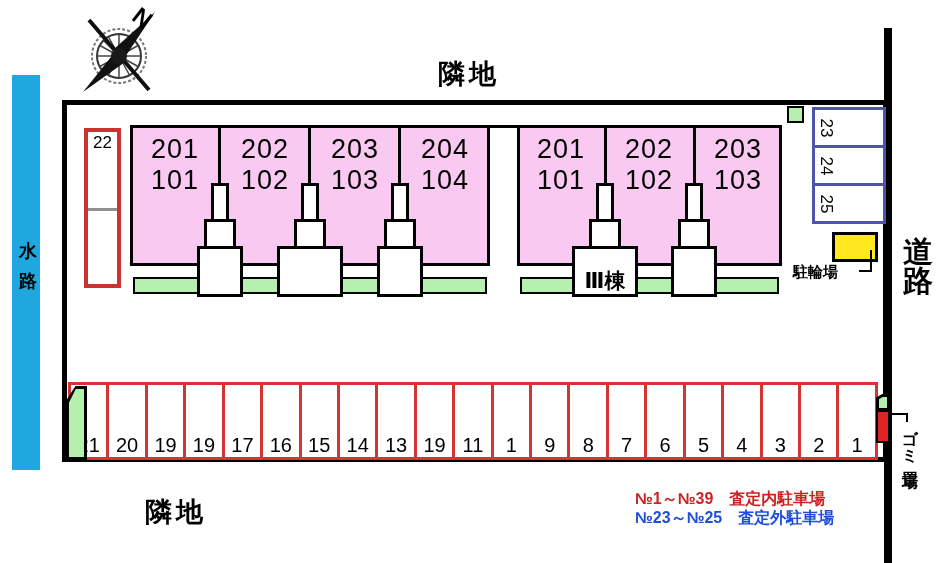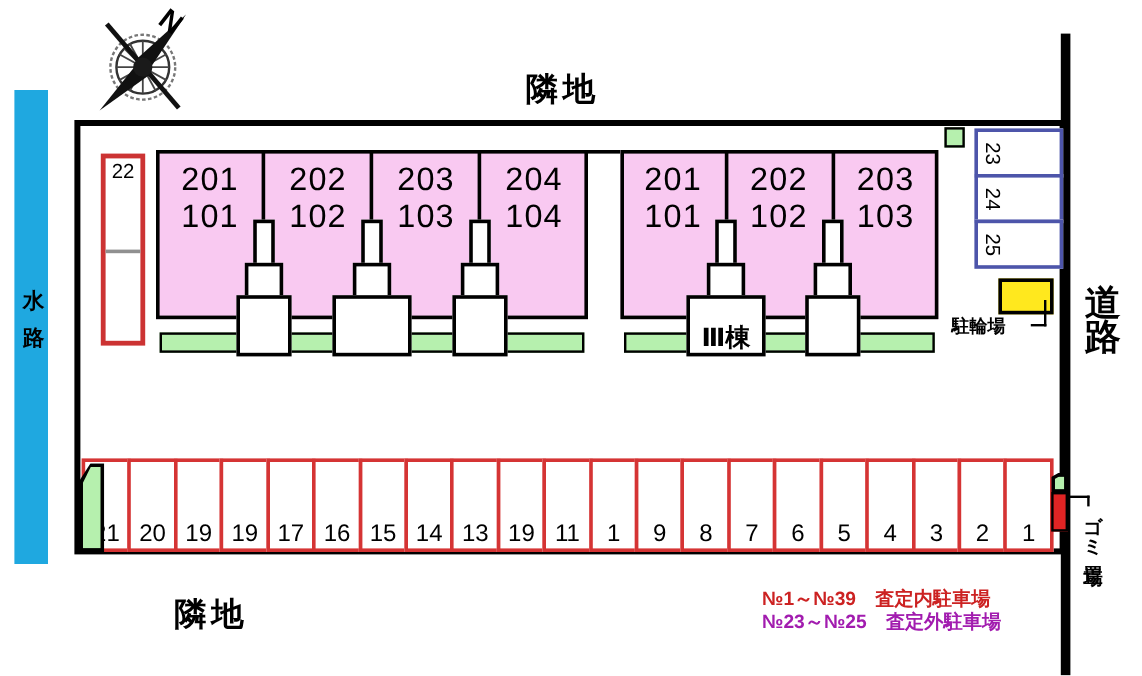--- a/index.html
+++ b/index.html
@@ -51,21 +51,21 @@
   .cham{clip-path:polygon(0 20%,45% 0,100% 0,100% 100%,0 100%);}
   .cham-in{position:absolute;inset:3px;background:#b6f0ae;clip-path:polygon(0 20%,45% 0,100% 0,100% 100%,0 100%);}
   .green-bl{left:66px;top:386px;width:21px;height:74px;background:#000;}
   .green-garb{left:876px;top:394px;width:14px;height:17px;background:#000;}
   .garb-red{left:876px;top:410px;width:14px;height:33px;background:#e02424;border:2px solid #000;box-sizing:border-box;}
   .garb-line-h{left:889px;top:413px;width:19px;height:2px;background:#000;}
   .garb-line-v{left:906px;top:413px;width:2px;height:9px;background:#000;}
   .garb-lbl{left:899px;top:418px;font-size:16px;font-weight:bold;letter-spacing:2px;}
   
   .legend1{left:635px;top:489px;font-size:16px;font-weight:bold;color:#cc2222;}
-  .legend2{left:635px;top:508px;font-size:16px;font-weight:bold;color:#a21caf;}
+  .legend2{left:635px;top:508px;font-size:16px;font-weight:bold;color:#1d4ed8;}
   
   .compass{left:75px;top:2px;}
 </style>
 </head>
 <body>
 
 <div class="stage">
 
   <svg class="abs compass" width="88" height="92" viewBox="0 0 88 92">
     <circle cx="44" cy="54" r="27" fill="none" stroke="#777" stroke-width="2" stroke-dasharray="3 2"></circle>

